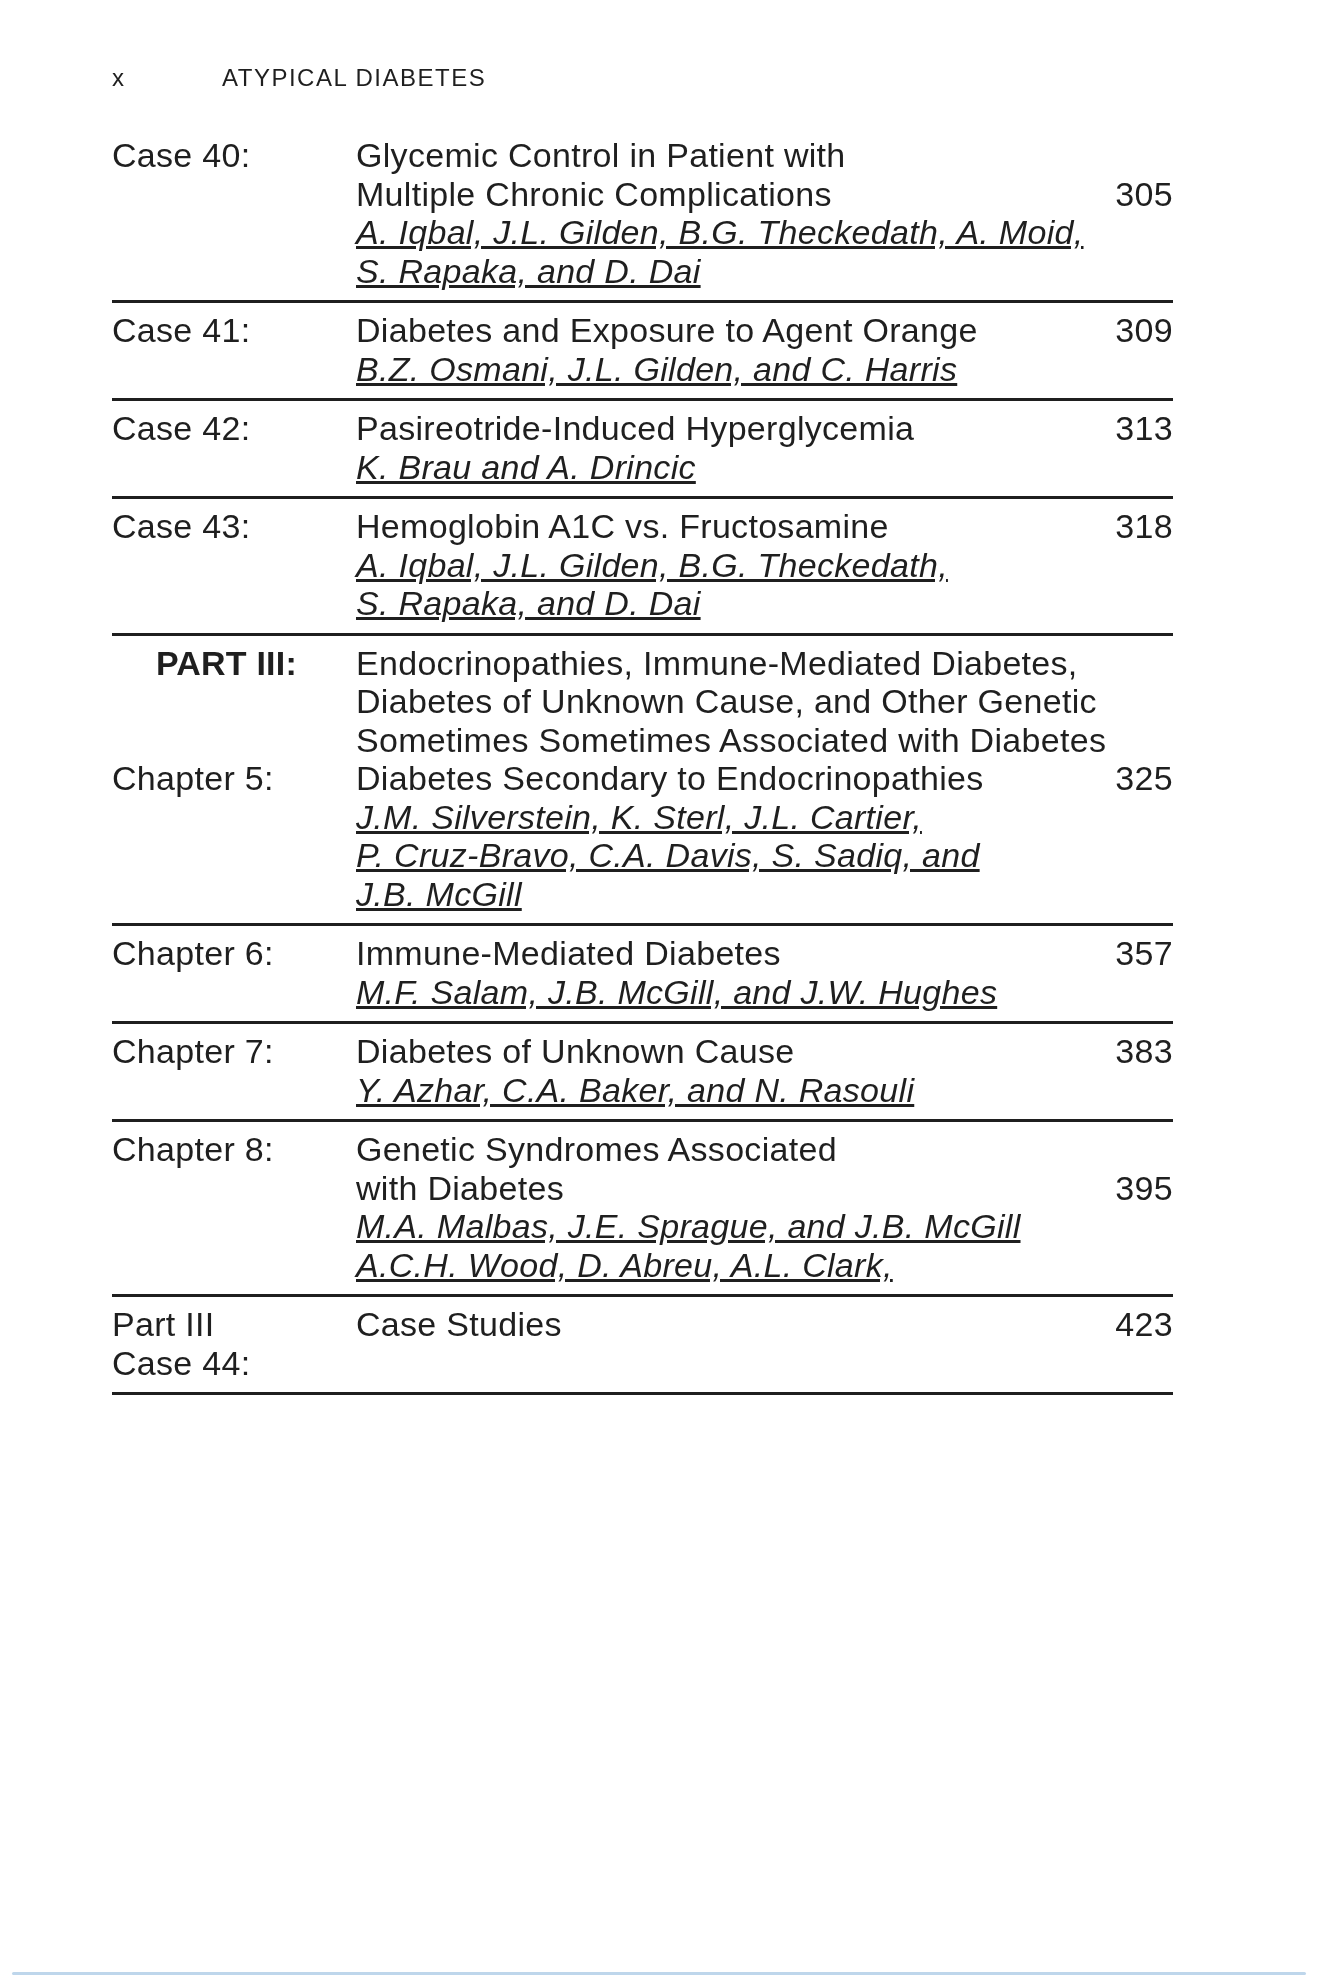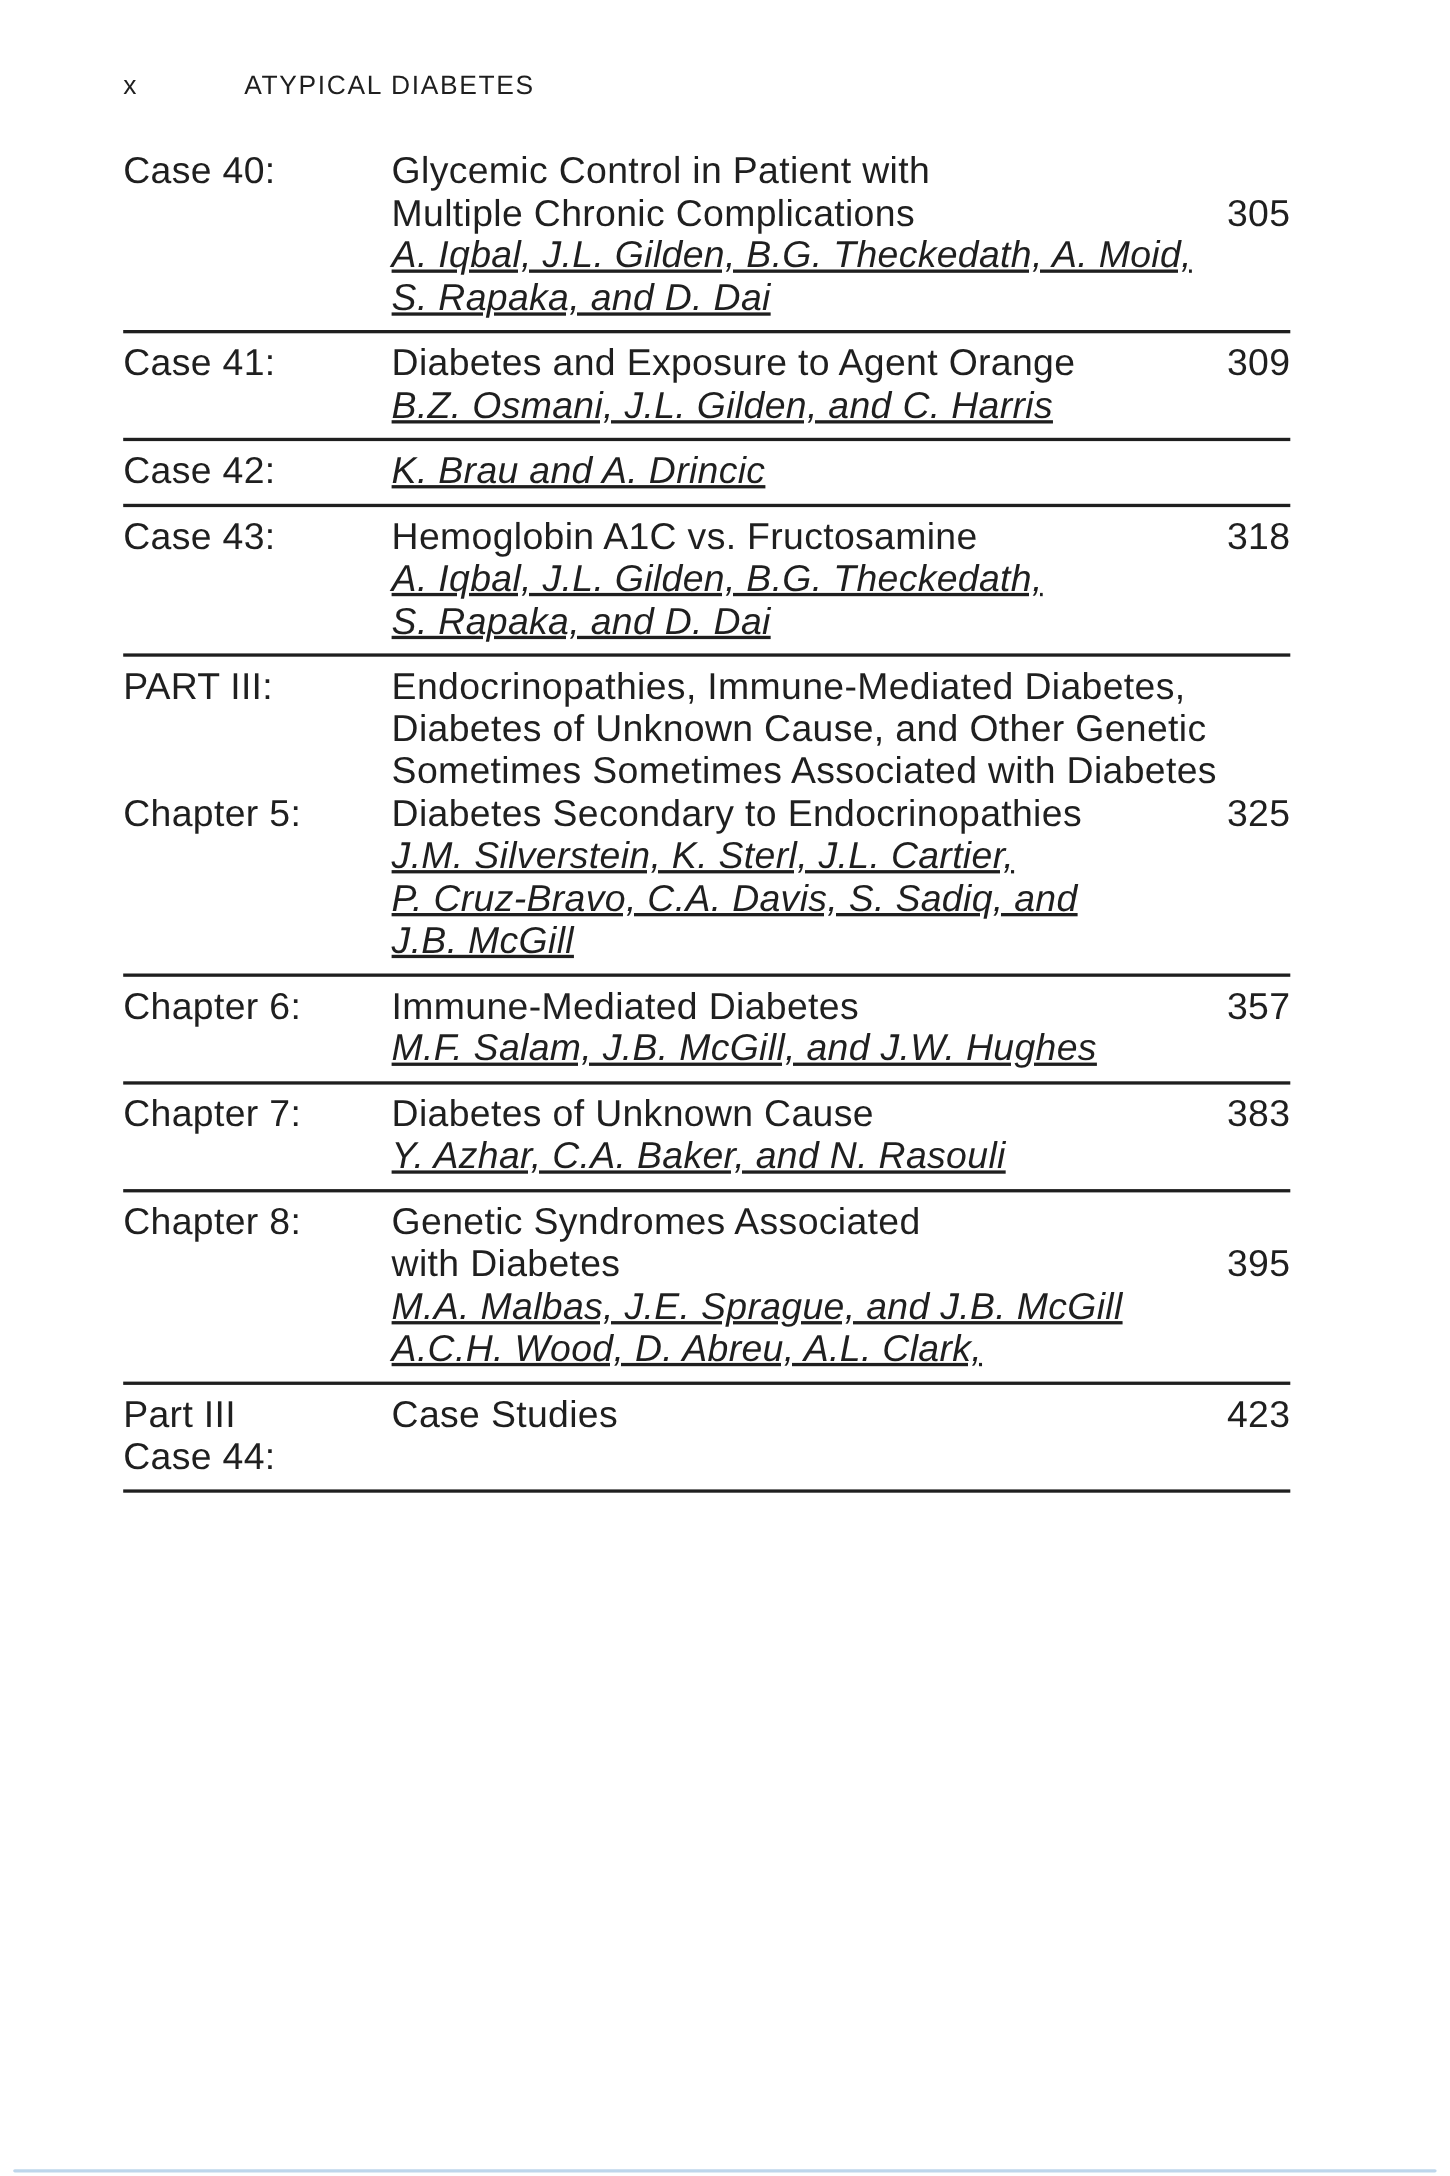--- a/index.html
+++ b/index.html
@@ -38,21 +38,21 @@
   .toc-row {
     display: grid;
     grid-template-columns: 208px 1fr;
     align-items: start;
   }
   .toc-label, .toc-line {
     font-size: 34px;
     line-height: 38.5px;
     letter-spacing: 0.3px;
   }
-  .toc-label.bold { font-weight: 400; letter-spacing: 0.2px; }
+  .toc-label.bold { font-weight: 700; letter-spacing: 0.2px; margin-left: 44px; }
   .toc-lines { min-width: 0; }
   .toc-line { display: flex; margin-left: 36px; }
   .toc-line .t.i { font-style: italic; text-decoration: underline; }
   .toc-line .pg {
     margin-left: auto;
     padding-left: 24px;
     font-style: normal;
     white-space: nowrap;
   }
   .bottom-edge {
@@ -105,20 +105,24 @@
               <span class="t i">B.Z. Osmani, J.L. Gilden, and C. Harris</span>
             </div>
           </div>
         </div>
       </section>
       <section class="toc-section">
         <div class="toc-row">
           <div class="toc-label">Case 42:</div>
           <div class="toc-lines">
             <div class="toc-line">
+              <span class="t">Pasireotride-Induced Hyperglycemia</span>
+              <span class="pg">313</span>
+            </div>
+            <div class="toc-line">
               <span class="t i">K. Brau and A. Drincic</span>
             </div>
           </div>
         </div>
       </section>
       <section class="toc-section">
         <div class="toc-row">
           <div class="toc-label">Case 43:</div>
           <div class="toc-lines">
             <div class="toc-line">

